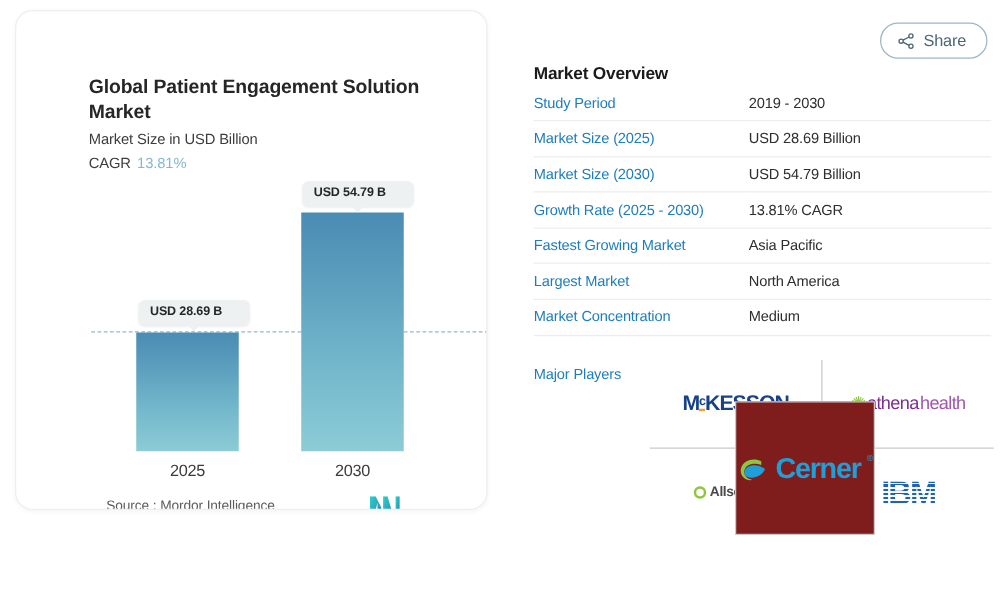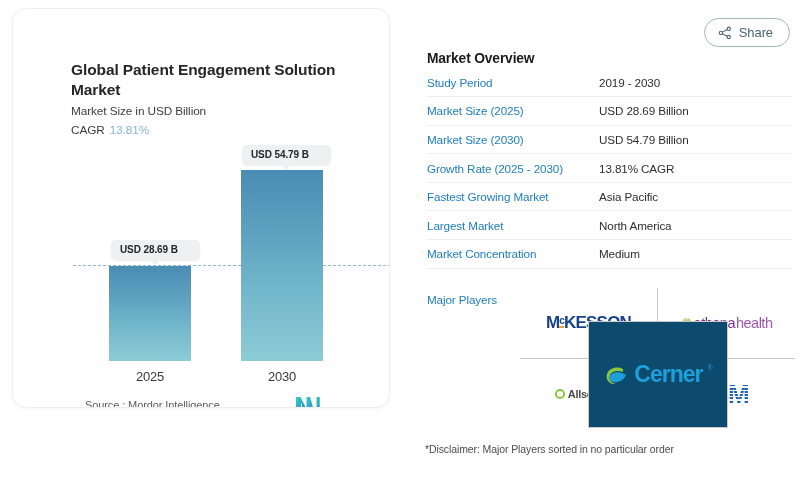--- a/index.html
+++ b/index.html
@@ -275,23 +275,23 @@
   #cell-mckesson  { left: 0;    top: 0;  }
   #cell-athena    { left: 138px; top: 0;  }
   #cell-allscripts{ left: 0;    top: 71px; }
   #cell-ibm       { left: 138px; top: 71px; }
 
   
   #cell-cerner {
     position: absolute;
     left: 68px;
     top: 33px;
-    width: 140px;
+    width: 112px;
     height: 107px;
-    background: #0c4a6e;
+    background: #7f1d1d;
     border: 1px solid #c9c9c9;
     display: flex;
     align-items: center;
     justify-content: center;
     z-index: 5;
   }
 
   
   .logo-mckesson {
     font-size: 17px;
@@ -524,16 +524,15 @@
           <svg width="26" height="26" viewBox="0 0 26 26">
             <path d="M20 7 C14 4 6 6 4 12 C2 18 7 23 13 22 C8 21 5 17 7 13 C9 9 15 8 20 10 Z" fill="#8dc63f"></path>
             <path d="M21 12 C16 9 9 10 7 14 C5 18 9 21 14 20 C19 19 22 16 23 13 Z" fill="#1f9fd8"></path>
           </svg>
           <span class="word">Cerner</span>
           <span class="tm">®</span>
         </span>
       </div>
     </div>
 
-    <div id="disclaimer">*Disclaimer: Major Players sorted in no particular order</div>
   </div>
 
 </div>
 
 </body></html>

